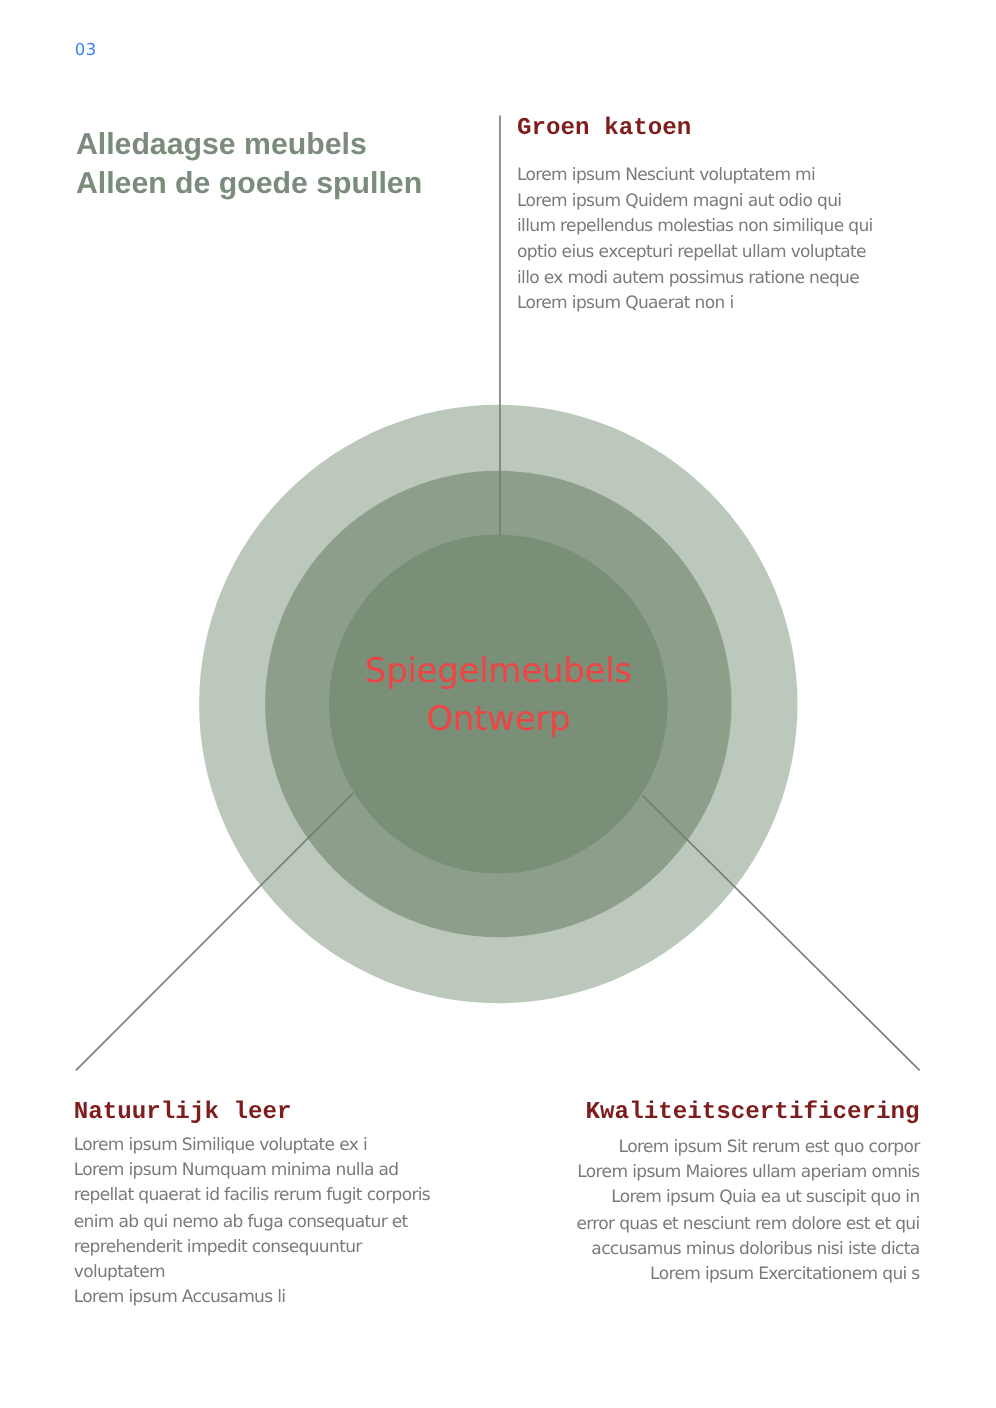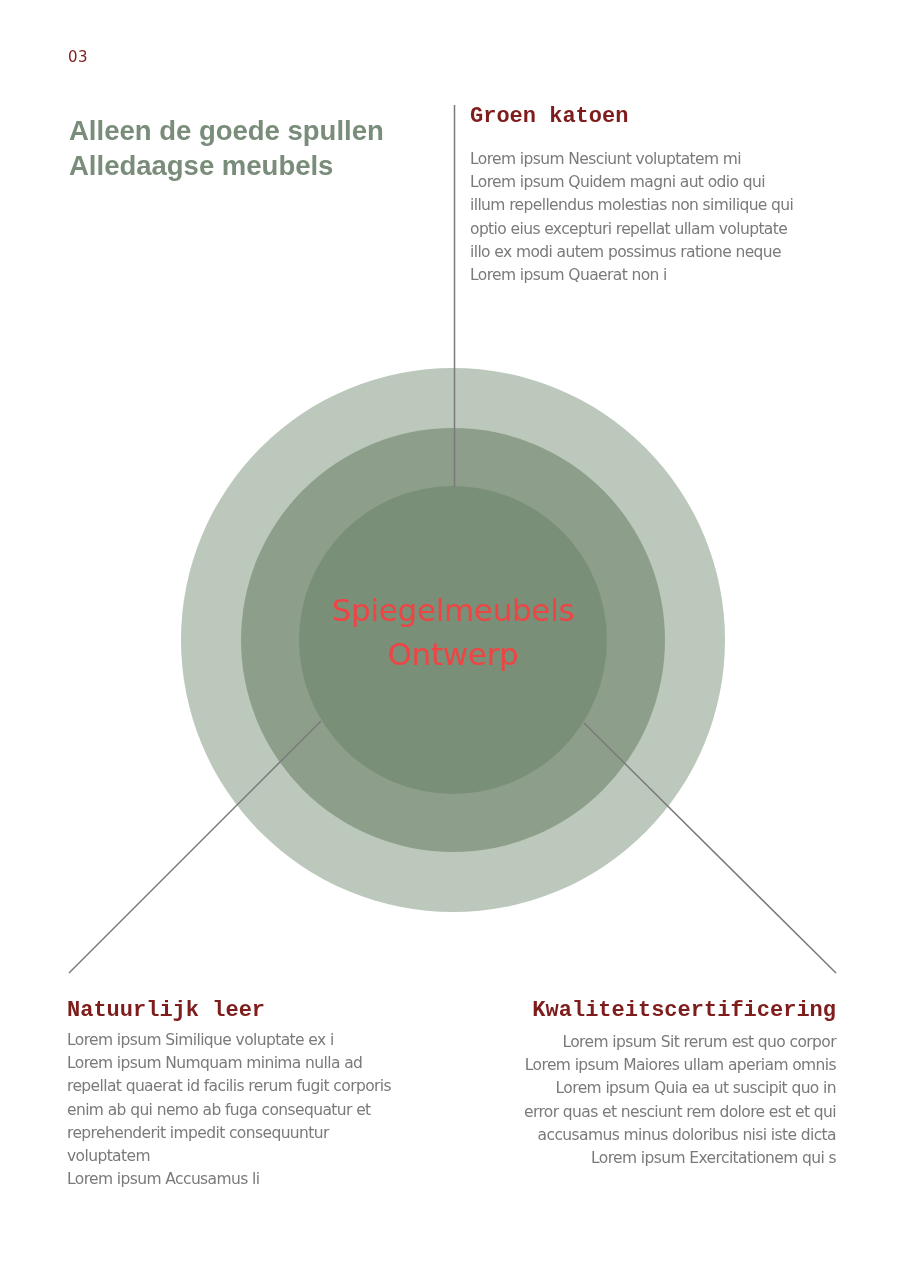--- a/index.html
+++ b/index.html
@@ -1,39 +1,39 @@
 <!DOCTYPE html>
 <html><head>
   <meta charset="utf-8">
   <style>
     html, body { margin: 0; padding: 0; background: #ffffff; }
     body { width: 905px; height: 1280px; position: relative; overflow: hidden; font-family: "Liberation Sans", sans-serif; }
-    .page-number { position: absolute; left: 68px; top: 48px; font-size: 15px; color: #7f1d1d; font-family: "DejaVu Sans", sans-serif; letter-spacing: 0.5px; }
+    .page-number { position: absolute; left: 68px; top: 36px; font-size: 15px; color: #3b82f6; font-family: "DejaVu Sans", sans-serif; letter-spacing: 0.5px; }
     .title { position: absolute; left: 69px; top: 113px; font-size: 27.5px; font-weight: bold; line-height: 35px; color: #7a8c7a; font-family: "Liberation Sans", sans-serif; }
     .title div { white-space: nowrap; }
     .diagram { position: absolute; left: 0; top: 0; width: 905px; height: 1280px; }
     .section { position: absolute; }
     .section h2 { margin: 0; font-size: 22px; font-weight: bold; color: #7f1d1d; font-family: Liberation Mono, monospace; white-space: nowrap; }
     .section p { margin: 0; font-size: 15.5px; line-height: 23.2px; color: #7a7a7a; font-family: "DejaVu Sans", sans-serif; letter-spacing: -0.6px; white-space: nowrap; }
     .sec-top { left: 470px; top: 104px; }
     .sec-top p { margin-top: 19px; }
     .sec-left { left: 67px; top: 998px; }
     .sec-left p { margin-top: 6px; }
     .sec-right { right: 69px; top: 998px; text-align: right; }
     .sec-right p { margin-top: 8px; }
     .center-label { position: absolute; left: 300px; top: 588px; width: 306px; text-align: center; color: #ef4444; font-size: 31px; line-height: 44px; font-family: "DejaVu Sans", sans-serif; letter-spacing: -0.3px; }
   </style>
 </head>
 <body>
 
 <div class="page-number">03</div>
 
 <div class="title">
+  <div>Alledaagse meubels</div>
   <div>Alleen de goede spullen</div>
-  <div>Alledaagse meubels</div>
 </div>
 
 <svg class="diagram" width="905" height="1280" viewBox="0 0 905 1280" xmlns="http://www.w3.org/2000/svg">
   <circle cx="453" cy="640" r="272" fill="#bcc8bb"></circle>
   <circle cx="453" cy="640" r="212" fill="#8d9f8b"></circle>
   <circle cx="453" cy="640" r="154" fill="#7a8f78"></circle>
   <line x1="454.5" y1="105" x2="454.5" y2="487" stroke="#7a7a7a" stroke-width="1.5"></line>
   <line x1="321" y1="721" x2="69" y2="973" stroke="#7a7a7a" stroke-width="1.5"></line>
   <line x1="584" y1="723" x2="836" y2="973" stroke="#7a7a7a" stroke-width="1.5"></line>
 </svg>

